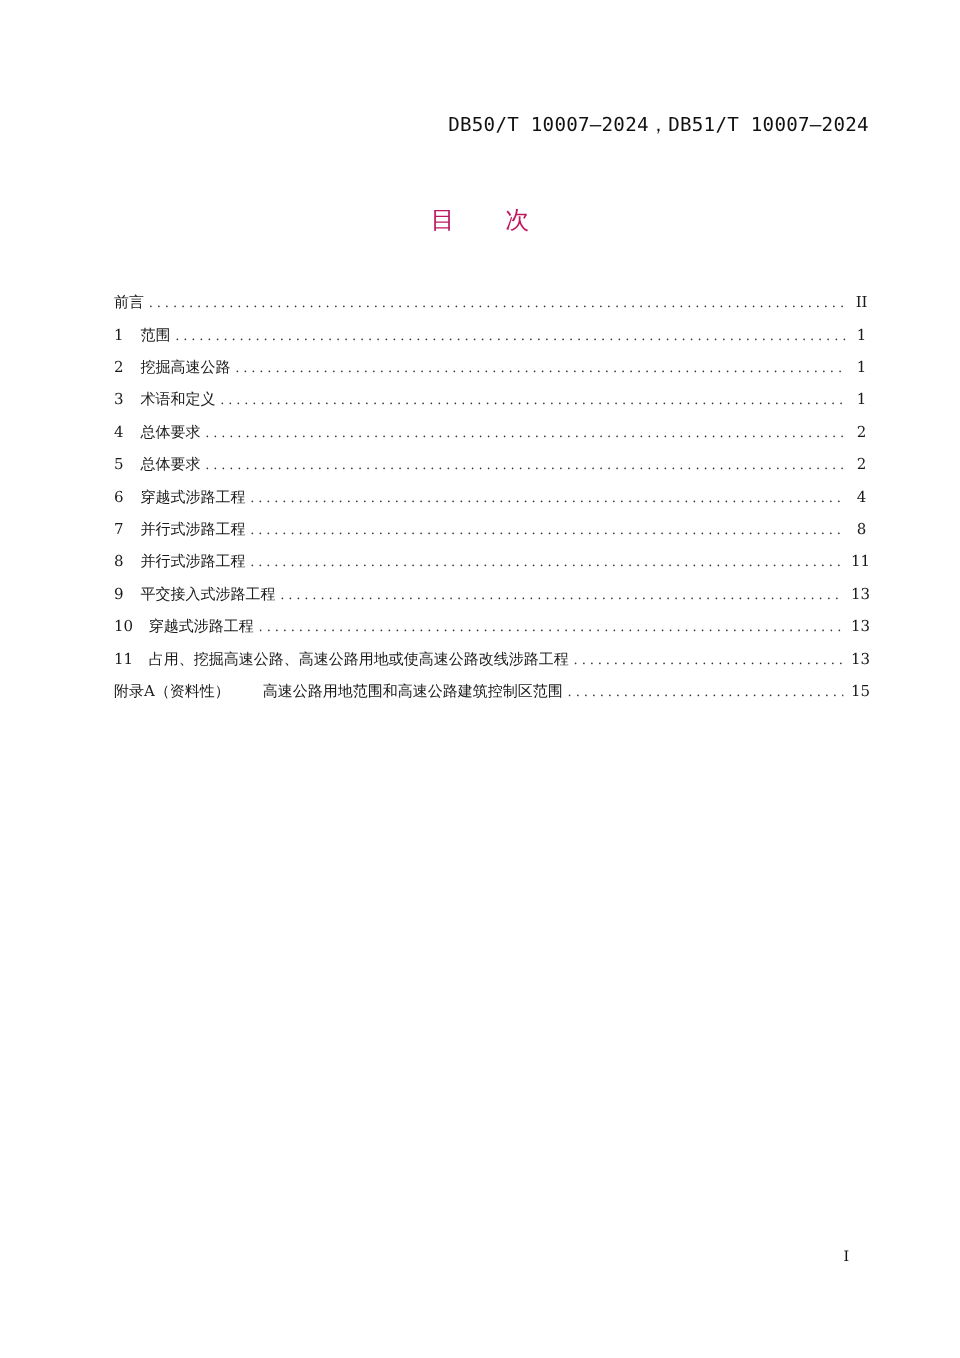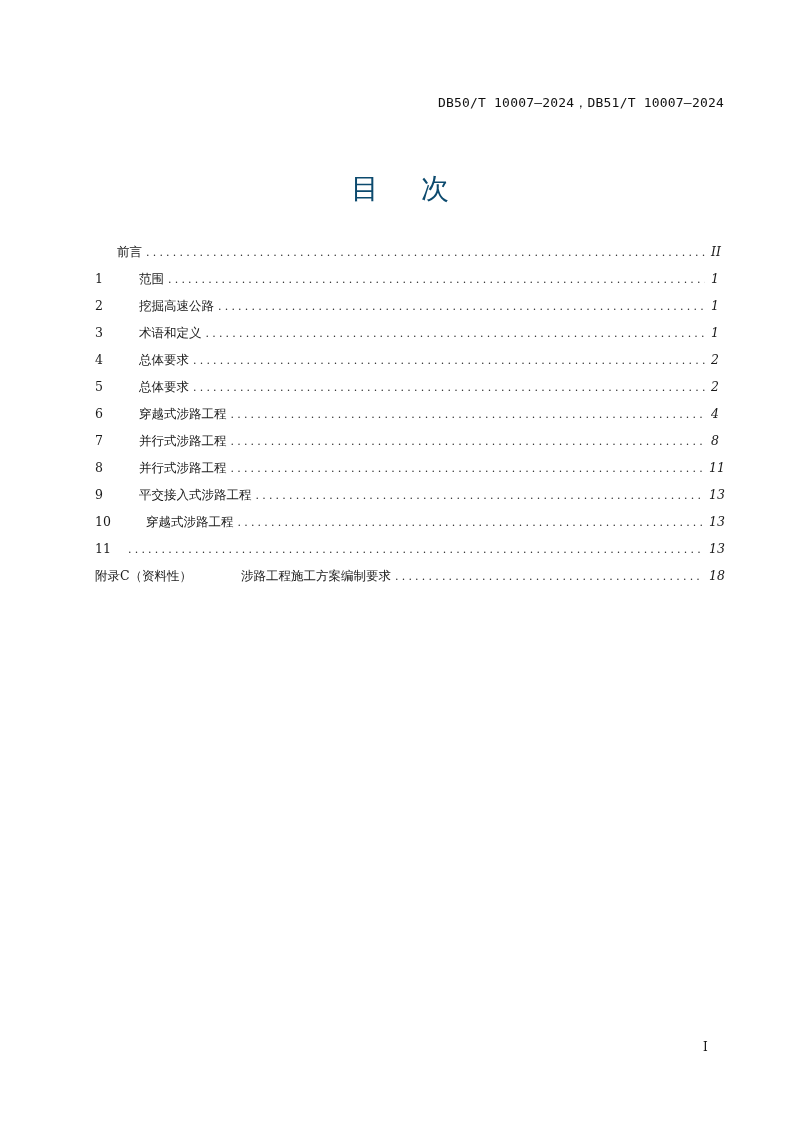--- a/index.html
+++ b/index.html
@@ -13,34 +13,34 @@
       position: relative;
       overflow: hidden;
       color: #1a1a1a;
       font-family: "DejaVu Serif", "Liberation Serif", serif;
     }
     .header-code {
       position: absolute;
       top: 94px;
       right: 76px;
       font-family: "DejaVu Sans Mono", "Liberation Mono", monospace;
-      font-size: 13px;
+      font-size: 16px;
       letter-spacing: 0.2px;
       color: #111;
       white-space: nowrap;
     }
     .page-title {
       position: absolute;
       top: 170px;
       left: 0;
       width: 800px;
       text-align: center;
       font-family: "DejaVu Sans", "Liberation Sans", sans-serif;
-      font-size: 28px;
-      color: #0c4a6e;
+      font-size: 20px;
+      color: #be185d;
       letter-spacing: 0;
     }
     .page-title .t1 { display: inline-block; }
     .page-title .gap { display: inline-block; width: 42px; }
     .page-title .t2 { display: inline-block; }
 
     .toc {
       position: absolute;
       top: 242px;
       left: 95px;
@@ -54,40 +54,38 @@
       line-height: 20px;
       color: #1a1a1a;
     }
     .toc-num {
       flex: 0 0 auto;
       white-space: nowrap;
     }
     .toc-text {
       flex: 0 0 auto;
       white-space: nowrap;
-      margin-left: 22px;
     }
     .toc-leader {
       flex: 1 1 auto;
       overflow: hidden;
       white-space: nowrap;
       margin: 0 6px 0 4px;
       color: #333;
       letter-spacing: 3.2px;
       font-size: 11px;
     }
     .toc-leader::before {
       content: "........................................................................................................................................................................................................";
     }
     .toc-page {
       flex: 0 0 auto;
       white-space: nowrap;
-      text-align: left;
+      text-align: center;
       min-width: 14px;
-      font-style: italic;
     }
     .footer-page {
       position: absolute;
       top: 1040px;
       left: 703px;
       font-size: 12px;
       color: #111;
     }
   </style>
 </head>
@@ -171,27 +169,28 @@
 
   <div class="toc-row">
     <span class="toc-num" style="width:29px">10</span>
     <span class="toc-text">穿越式涉路工程</span>
     <span class="toc-leader"></span>
     <span class="toc-page">13</span>
   </div>
 
   <div class="toc-row">
     <span class="toc-num" style="width:29px">11</span>
+    <span class="toc-text">占用、挖掘高速公路、高速公路用地或使高速公路改线涉路工程</span>
     <span class="toc-leader"></span>
     <span class="toc-page">13</span>
   </div>
 
+  <div class="toc-row">
+    <span class="toc-num" style="width:124px">附录A（资料性）</span>
+    <span class="toc-text">高速公路用地范围和高速公路建筑控制区范围</span>
+    <span class="toc-leader"></span>
+    <span class="toc-page">15</span>
+  </div>
 
 
-  <div class="toc-row">
-    <span class="toc-num" style="width:124px">附录C（资料性）</span>
-    <span class="toc-text">涉路工程施工方案编制要求</span>
-    <span class="toc-leader"></span>
-    <span class="toc-page">18</span>
-  </div>
 </div>
 
 <div class="footer-page">I</div>
 
 </body></html>

